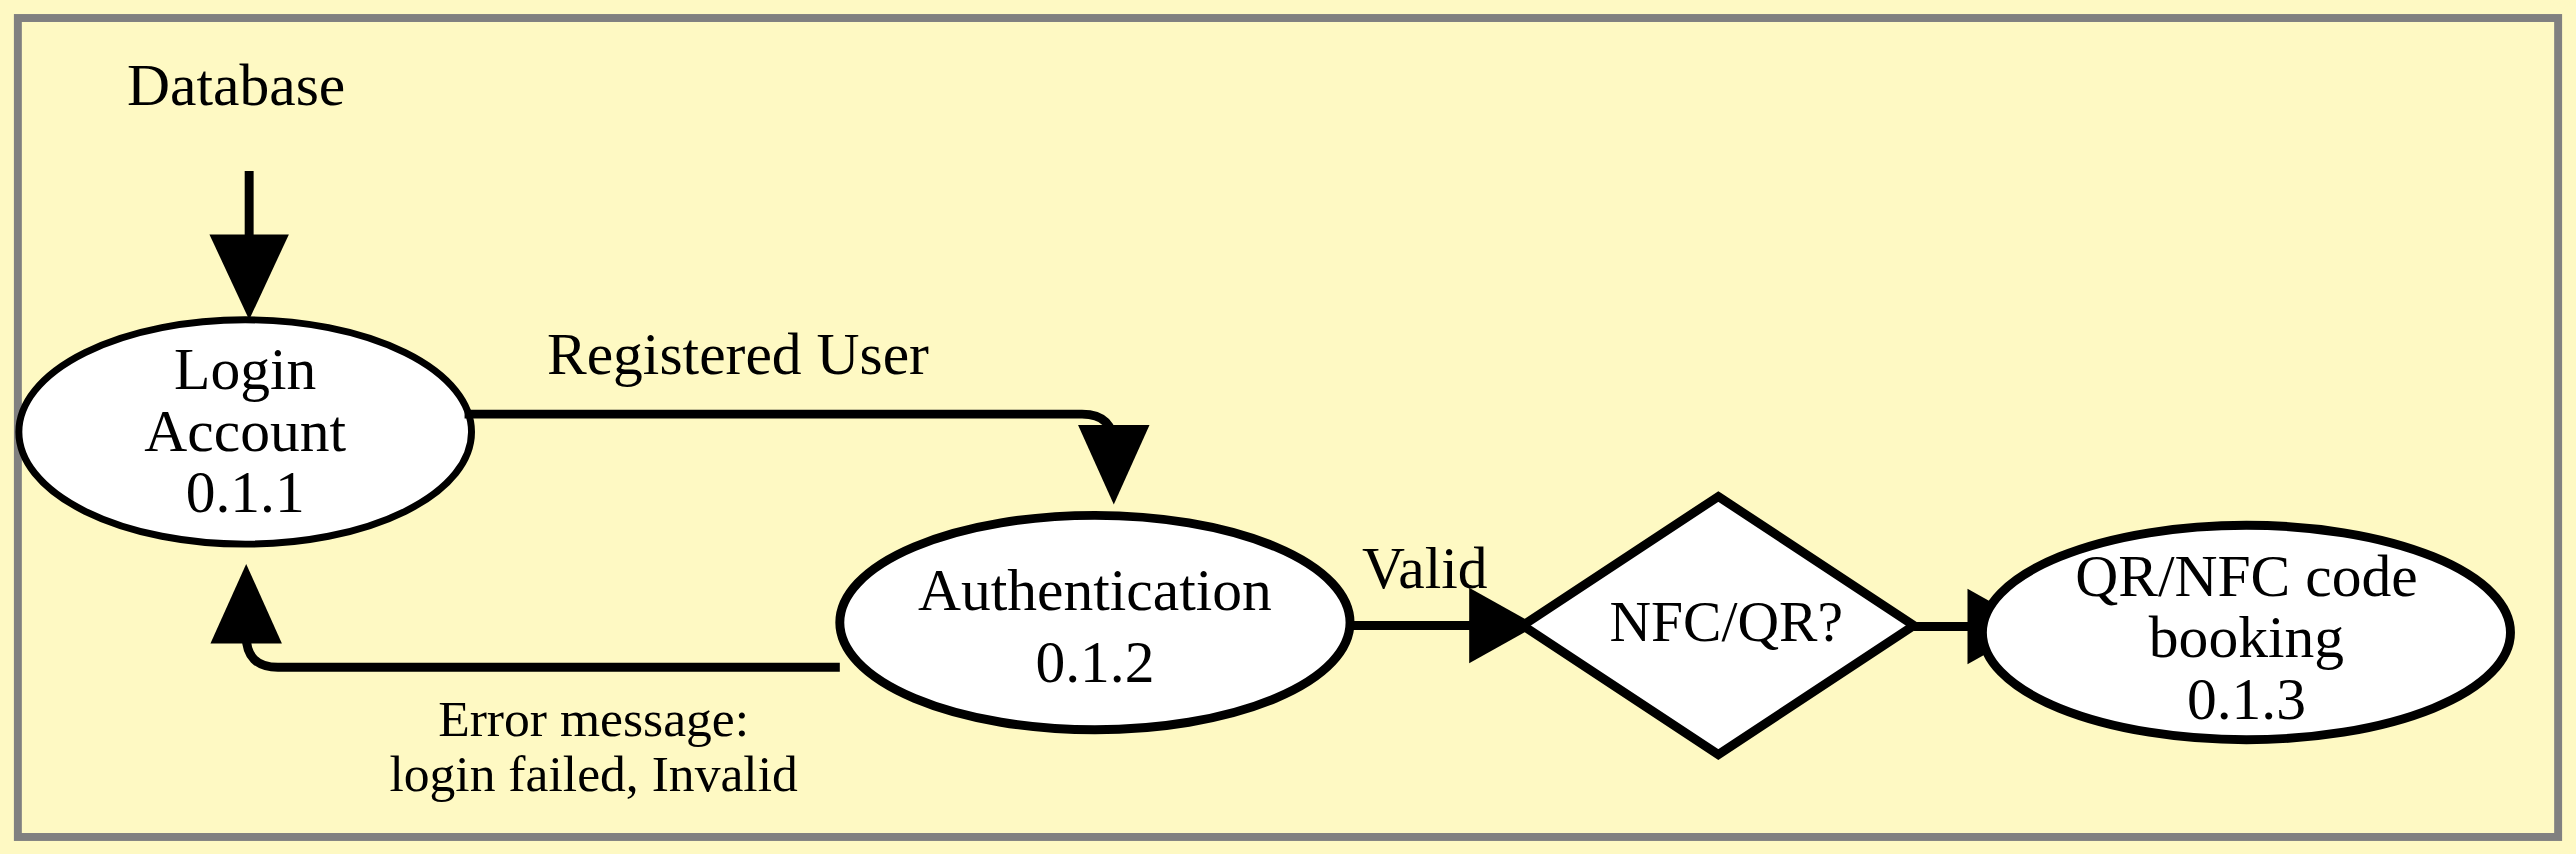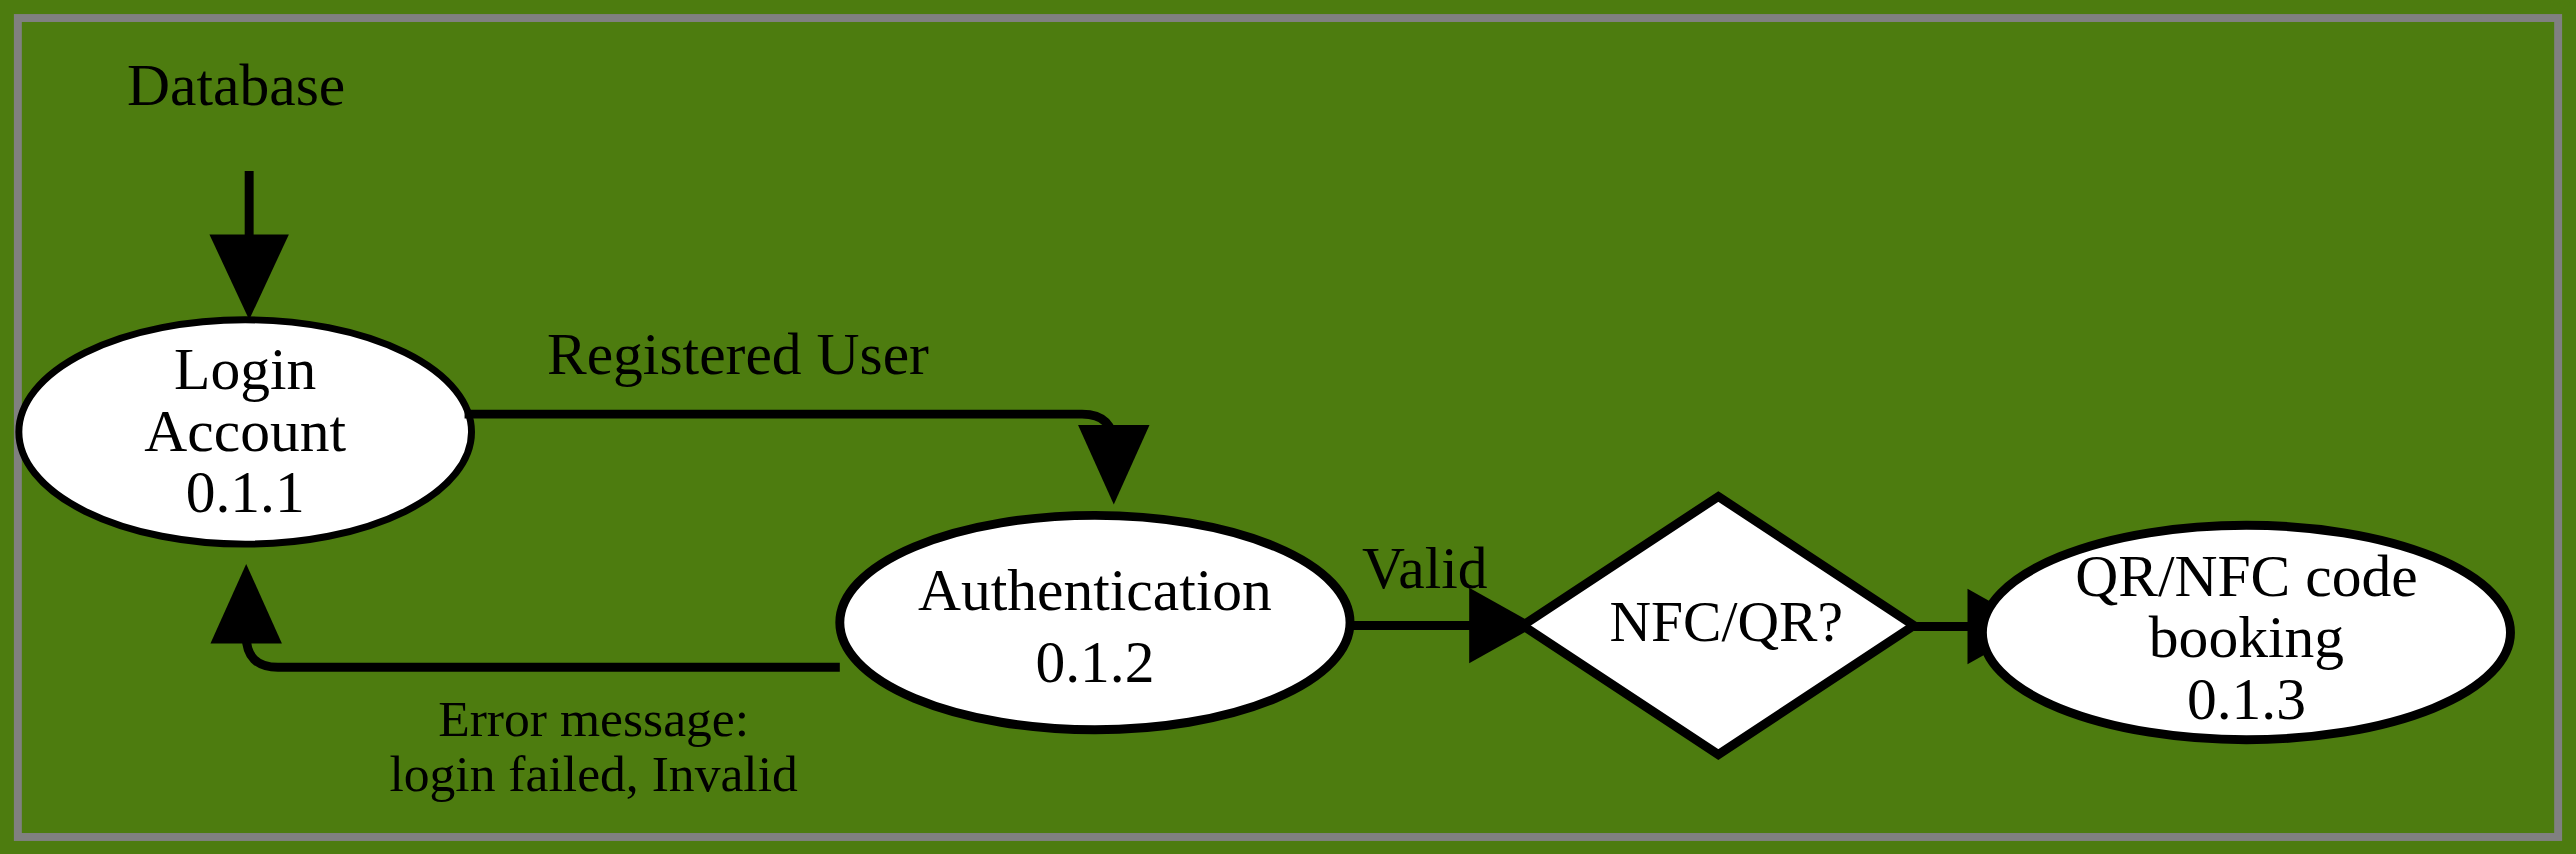--- a/index.html
+++ b/index.html
@@ -11,21 +11,21 @@
   body {
     width: 2576px;
     height: 855px;
     font-family: "Liberation Serif", "DejaVu Serif", serif;
     overflow: hidden;
   }
   #diagram-root {
     position: relative;
     width: 2576px;
     height: 855px;
-    background: #4d7c0f;
+    background: #fef9c3;
   }
   #diagram-svg {
     position: absolute;
     left: 0;
     top: 0;
     display: block;
   }
   .shape-outline {
     fill: #ffffff;
     stroke: #000000;

